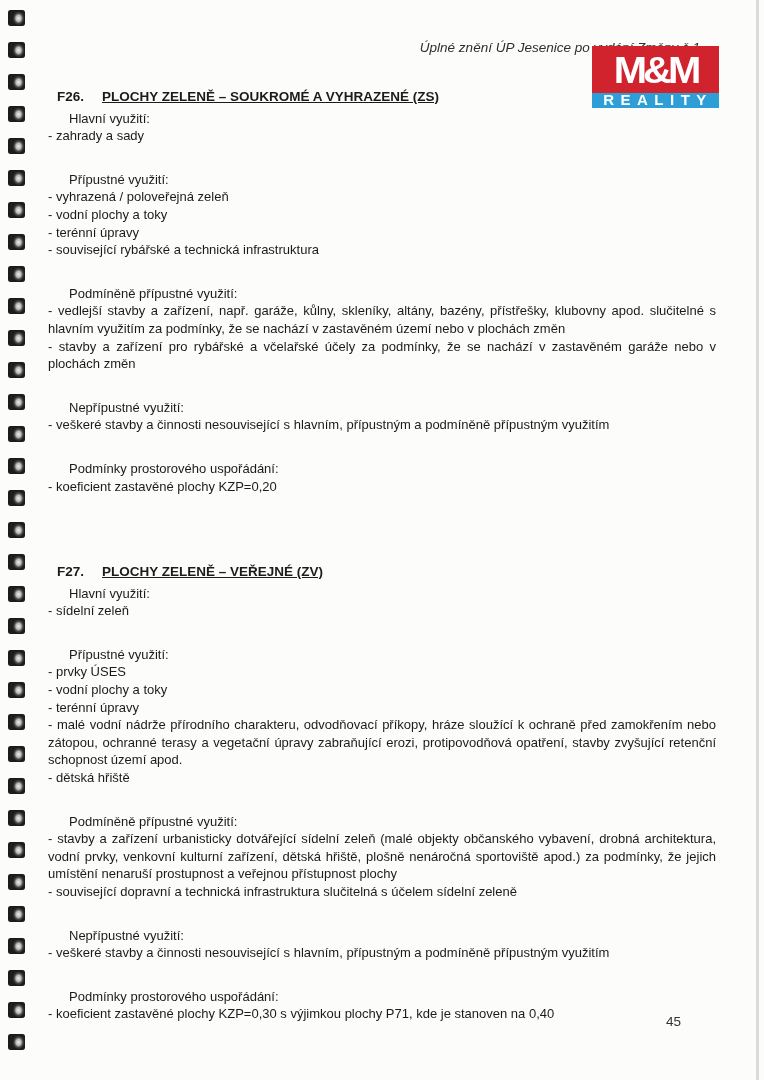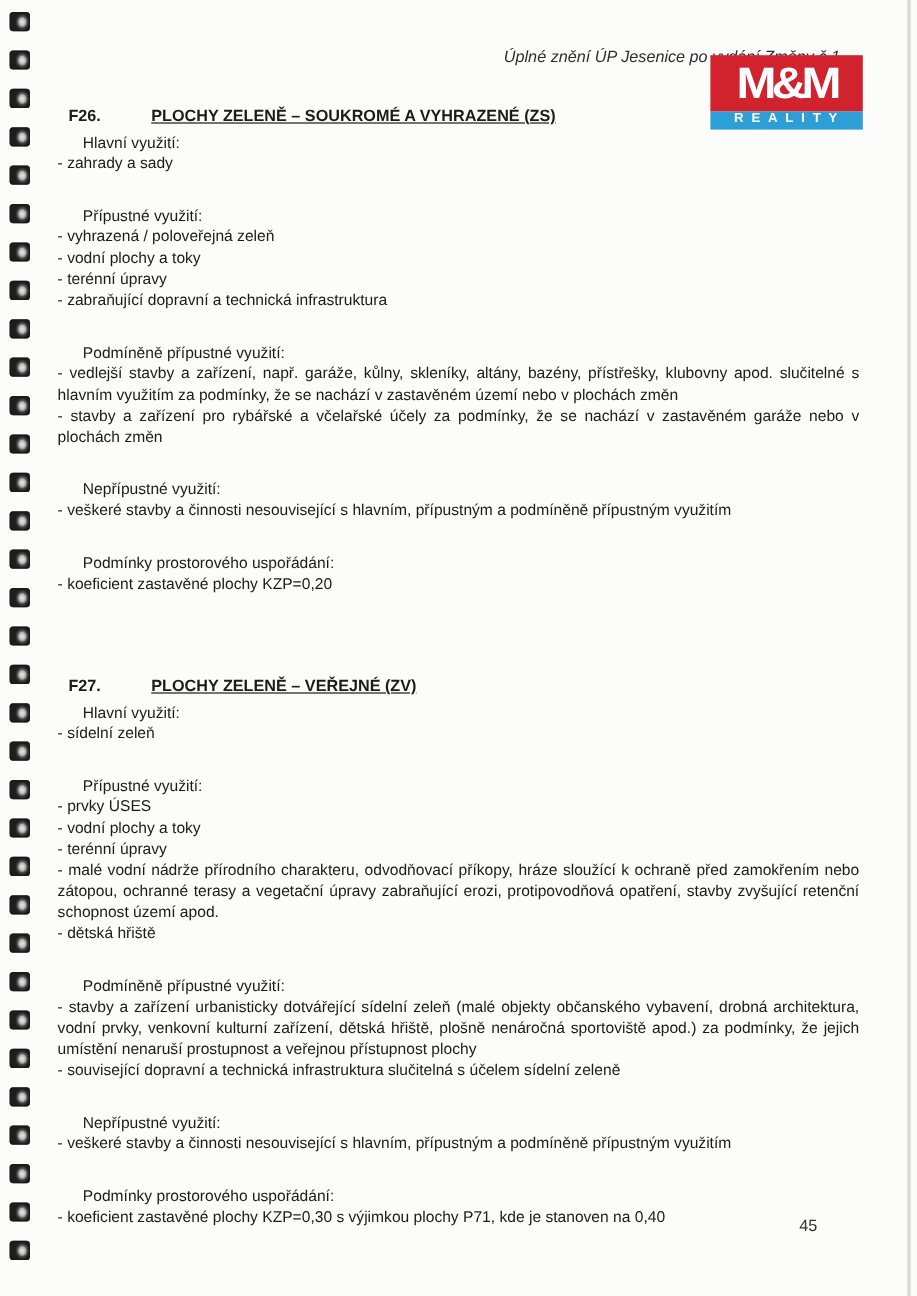--- a/index.html
+++ b/index.html
@@ -29,33 +29,33 @@
     white-space:nowrap;
   }
   
   .logo{position:absolute;left:592px;top:46px;width:127px;height:62px;z-index:5;}
   .logo-red{height:47px;display:flex;align-items:center;justify-content:center;overflow:hidden;}
   .logo-mm{
     color:#fff;font-weight:bold;font-size:40px;line-height:1;
     letter-spacing:-4px;transform:scaleY(.92);
   }
   .logo-blue{
-    height:15px;display:flex;align-items:flex-start;justify-content:center;
-    color:#fff;font-size:11px;font-weight:bold;letter-spacing:6.5px;
+    height:15px;display:flex;align-items:flex-end;justify-content:center;
+    color:#fff;font-size:15px;font-weight:bold;letter-spacing:6.5px;
     padding-left:5px;
   }
   
   .content{
     position:absolute;left:48px;top:66px;width:668px;
     font-size:13px;line-height:17.6px;
   }
   .section + .section{margin-top:46px;}
   .section-title{font-weight:bold;font-size:13.5px;padding-left:9px;}
   .sec-id{display:inline-block;width:45px;margin-top:22px;}
-  .sec-name{text-decoration:underline;margin-left:24px;}
+  .sec-name{text-decoration:underline;}
   .block{margin-top:26px;}
   .section-title + .block{margin-top:4px;}
   .block-heading{margin-left:21px;}
   .item{margin:0;text-align:justify;}
   .item b{font-weight:normal;}
   .page-number{position:absolute;left:666px;top:1014px;font-size:13.5px;color:#333;}
 </style>
 </head>
 <body>
 
@@ -115,21 +115,21 @@
         <div class="section-title"><span class="sec-id">F26.</span><span class="sec-name">PLOCHY ZELENĚ – SOUKROMÉ A VYHRAZENÉ (ZS)</span></div>
         <div class="block">
           <div class="block-heading">Hlavní využití:</div>
           <p class="item">- zahrady a sady</p>
         </div>
         <div class="block">
           <div class="block-heading">Přípustné využití:</div>
           <p class="item">- vyhrazená / poloveřejná zeleň</p>
           <p class="item">- vodní plochy a toky</p>
           <p class="item">- terénní úpravy</p>
-          <p class="item">- zabraňující dopravní a technická infrastruktura</p>
+          <p class="item">- související rybářské a technická infrastruktura</p>
         </div>
         <div class="block">
           <div class="block-heading">Podmíněně přípustné využití:</div>
           <p class="item">- vedlejší stavby a zařízení, např. garáže, kůlny, skleníky, altány, bazény, přístřešky, klubovny apod. slučitelné s hlavním využitím za podmínky, že se nachází v zastavěném území nebo v plochách změn</p>
           <p class="item">- stavby a zařízení pro rybářské a včelařské účely za podmínky, že se nachází v zastavěném garáže nebo v plochách změn</p>
         </div>
         <div class="block">
           <div class="block-heading">Nepřípustné využití:</div>
           <p class="item">- veškeré stavby a činnosti nesouvisející s hlavním, přípustným a podmíněně přípustným využitím</p>
         </div>

